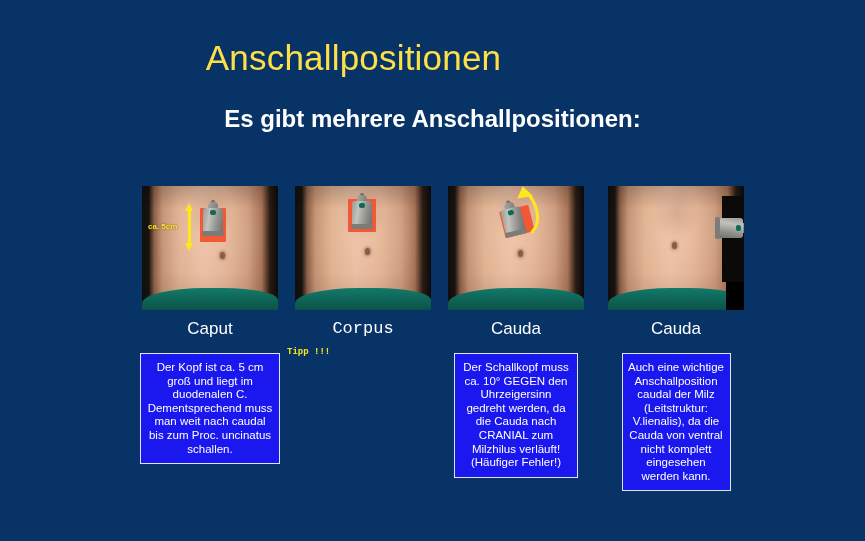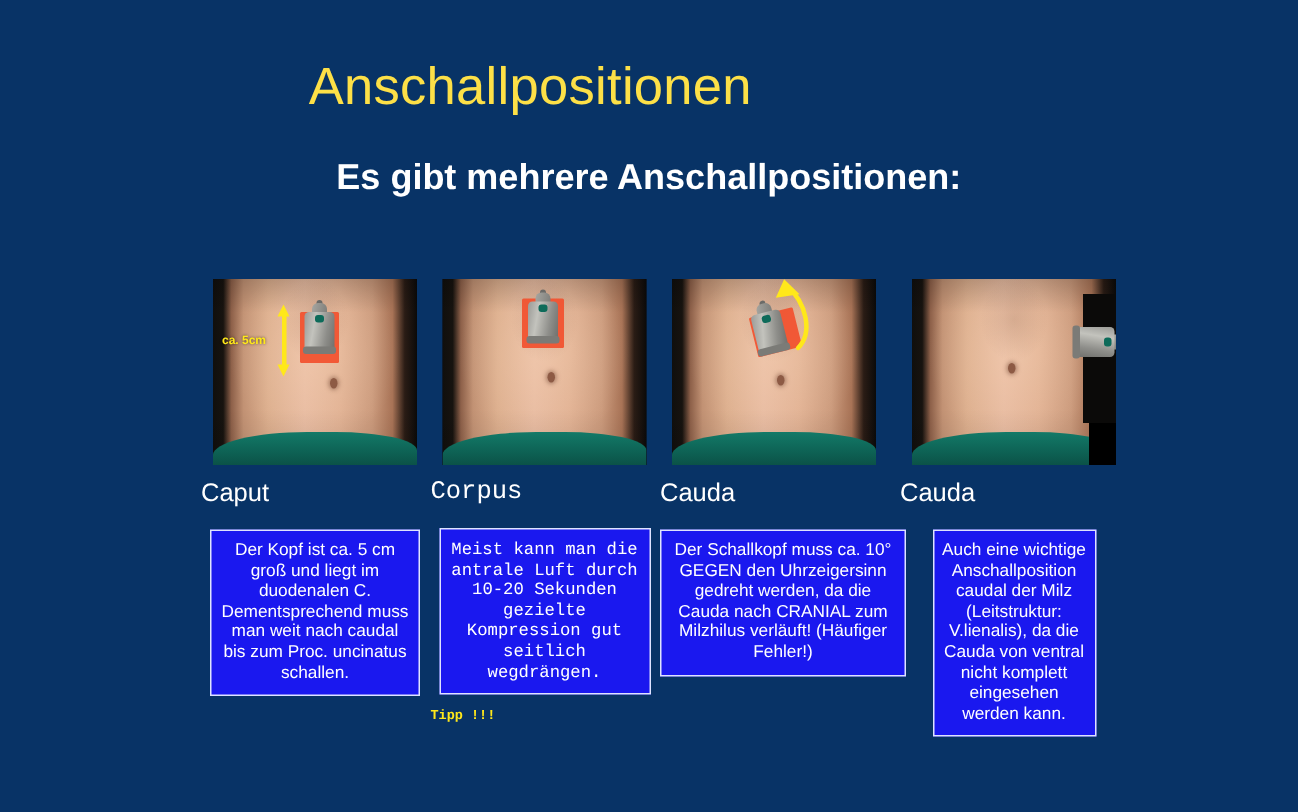--- a/index.html
+++ b/index.html
@@ -120,39 +120,39 @@
     border-top:8px solid #ffe81a;
   }
   .cmLabel{
     position:absolute;color:#ffe81a;font-size:8px;font-weight:700;
     white-space:nowrap;text-shadow:0 0 2px rgba(0,0,0,.6);
   }
   .curveArrow{position:absolute;left:0;top:0;}
 
   
   .caption{
-    margin-top:9px;text-align:left;color:#ffffff;
+    margin-top:9px;text-align:center;color:#ffffff;
     font-size:17px;font-weight:400;
   }
 
   
   .tbox{
     margin:14px auto 0 auto;
     background:#1a18ef;
     border:1px solid #dfe3ff;
     color:#ffffff;
     font-size:11.5px;
     line-height:13.6px;
     text-align:center;
     padding:7px 5px 7px 5px;
     box-sizing:border-box;
   }
   .tbox-0{width:140px;}
   .tbox-1{width:141px;}
-  .tbox-2{width:164px;}
+  .tbox-2{width:124px;}
   .tbox-3{width:109px;}
 
   .tipp{
     margin-top:9px;text-align:left;
     color:#ffe81a;font-size:9px;font-weight:700;
   }
 </style>
 </head>
 <body>
 
@@ -198,21 +198,20 @@
       <div class="redpatch" style="left:53px;top:13px;width:28px;height:33px;"></div>
       <div class="probe" style="left:55px;top:7px;">
         <div class="tip"></div>
           <div class="neck"></div>
           <div class="body"></div>
         <div class="led"></div>
           <div class="foot"></div>
       </div>
     </div>
     <div class="caption">Corpus</div>
-    <div class="tbox tbox-1">Meist kann man die antrale Luft durch 10-20 Sekunden gezielte Kompression gut seitlich wegdrängen.</div>
     <div class="tipp">Tipp !!!</div>
   </div>
 
   <div class="col col-2">
     <div class="photo" style="overflow:visible;">
       <div style="position:absolute;left:0;top:0;width:136px;height:124px;overflow:hidden;">
         <div class="torso"></div>
         <div class="torso-shade"></div>
         <div class="navel" style="left:70px;top:64px;"></div>
         <div class="drape"></div>

